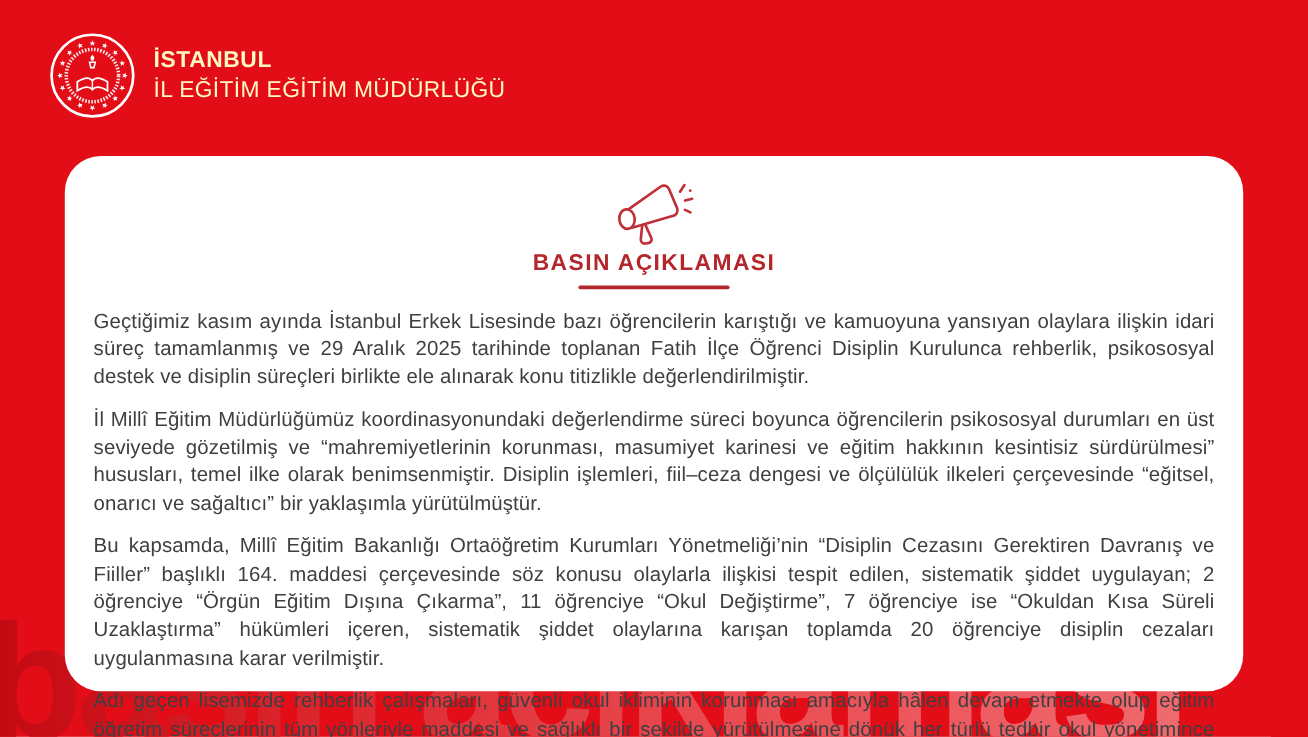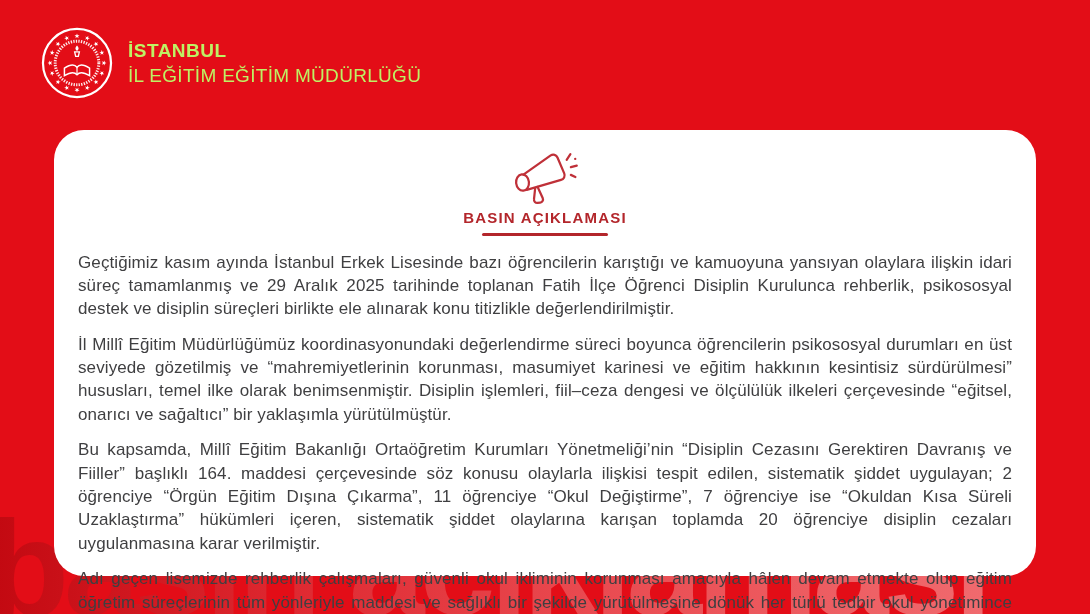--- a/index.html
+++ b/index.html
@@ -17,36 +17,36 @@
     position:absolute;left:-14px;bottom:-22px;z-index:0;
     font-size:136px;font-weight:800;line-height:1;
     letter-spacing:-5px;white-space:nowrap;
     background:linear-gradient(90deg,#C20810 0%,#DE2830 30%,#E94A50 60%,#F06A6E 100%);
     -webkit-background-clip:text;background-clip:text;color:transparent;
     user-select:none;
   }
   
   .header{
     position:absolute;top:26px;left:40px;z-index:2;
-    display:flex;align-items:center;gap:14px;color:#bef264;
+    display:flex;align-items:center;gap:14px;color:#fef9c3;
   }
   .logo{width:74px;height:74px;display:block;}
   .org-city{font-size:19px;font-weight:700;letter-spacing:.5px;line-height:1.25;}
   .org-name{font-size:19px;font-weight:500;letter-spacing:.3px;line-height:1.25;margin-top:1px;}
   
   .card{
     position:absolute;left:54px;top:130px;z-index:1;
     width:982px;height:446px;box-sizing:border-box;
     background:#ffffff;border-radius:30px;
     padding:15px 24px 0 24px;
   }
   .mega{display:block;width:88px;height:60px;margin:0 auto;}
   .card h1{
     margin:4px 0 0;text-align:center;
-    font-size:15px;font-weight:700;letter-spacing:1.2px;
+    font-size:19px;font-weight:700;letter-spacing:1.2px;
     color:#B3262B;
   }
   .rule{
     width:126px;height:2.5px;border-radius:2px;
     background:#B3262B;margin:7px auto 15px auto;
   }
   .card p{
     margin:0 0 12.5px 0;
     font-size:17px;line-height:1.37;letter-spacing:.1px;
     color:#3F3F41;text-align:justify;

